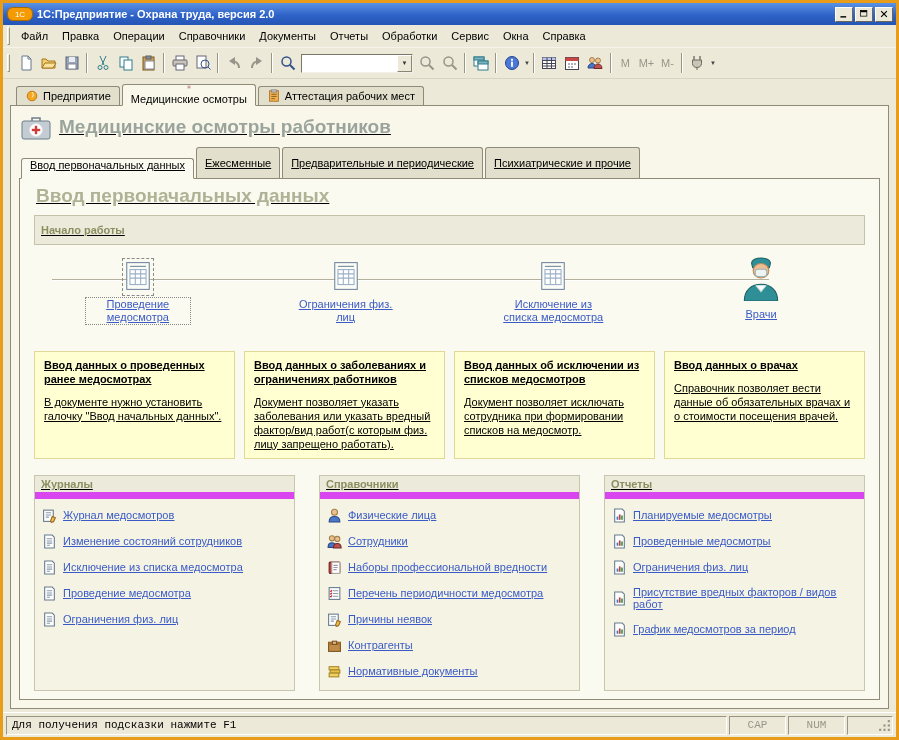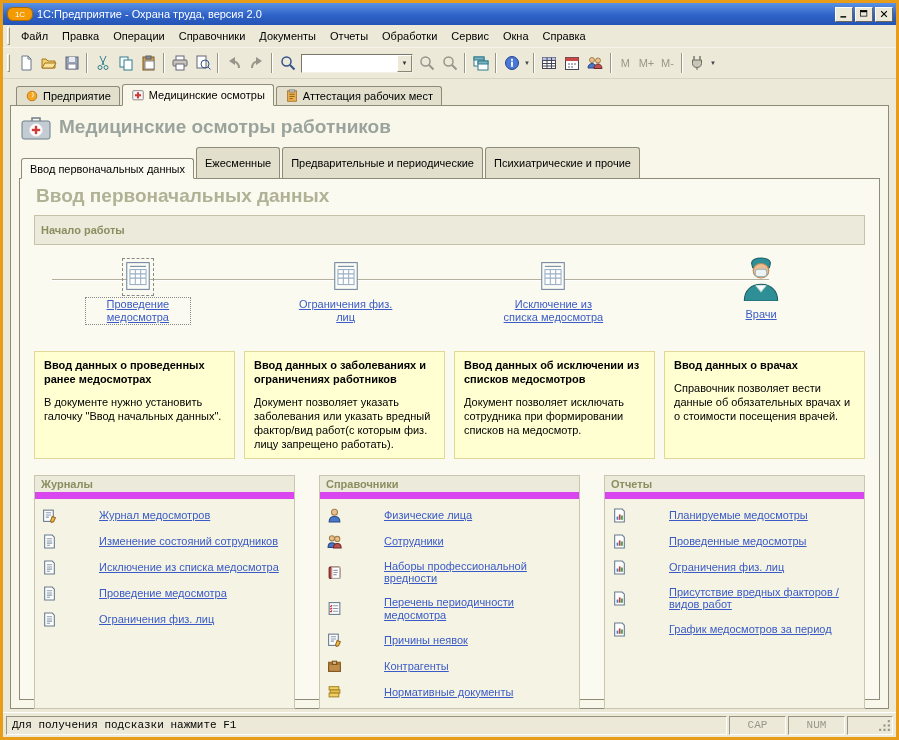--- a/index.html
+++ b/index.html
@@ -6,21 +6,21 @@
   html,body { width:899px; height:740px; overflow:hidden; }
   body { font-family:"Liberation Sans","DejaVu Sans",sans-serif; font-size:11px; color:#000; background:#888; }
 
   .window { width:899px; height:740px; display:flex; flex-direction:column; border:3px solid #e89c17; background:#ece9d8; }
 
   
   .titlebar { height:22px; flex:0 0 22px; display:flex; align-items:center; padding:0 3px 0 4px; gap:4px;
               background:linear-gradient(180deg,#5a92e4 0%,#2f63c8 55%,#2454b4 100%); }
   .app-icon { width:26px; height:14px; background:#f59a00; border:1px solid #a86a00; border-radius:6px;
               color:#fff; font-weight:normal; font-size:8px; display:flex; align-items:center; justify-content:center; }
-  .title-text { color:#fff; font-weight:normal; font-size:11px; flex:1; white-space:nowrap; overflow:hidden; }
+  .title-text { color:#fff; font-weight:bold; font-size:11px; flex:1; white-space:nowrap; overflow:hidden; }
   .win-btns { display:flex; gap:2px; }
   .wbtn { width:18px; height:15px; background:#ece9d8; border:1px solid; border-color:#fff #6a675a #6a675a #fff;
           display:flex; align-items:center; justify-content:center; padding:0; cursor:pointer; }
   .wbtn svg { width:10px; height:10px; }
 
   
   .menubar { height:23px; flex:0 0 23px; display:flex; align-items:center; background:#ece9d8; border-bottom:1px solid #f6f4ea; padding:1px 2px; }
   .menu-item { padding:3px 7px; cursor:default; white-space:nowrap; }
   .grip { width:3px; height:18px; margin:0 4px 0 2px; background:#ece9d8;
           border:1px solid; border-color:#fff #9a9684 #9a9684 #fff; }
@@ -39,24 +39,24 @@
   .mem { width:21px; height:20px; display:flex; align-items:center; justify-content:center; color:#9a968a; font-size:11px;
          background:transparent; border:1px solid transparent; cursor:pointer; }
   .dd-arrow { font-size:6px; color:#444; margin-left:1px; align-self:center; }
 
   
   .workspace { flex:1; display:flex; flex-direction:column; background:#ece9d8; padding:5px 7px 3px 7px; min-height:0; }
 
   .tabs { display:flex; align-items:flex-end; padding-left:6px; position:relative; z-index:2; }
   .tab { height:19px; display:flex; align-items:center; gap:4px; padding:0 8px; margin-right:2px; white-space:nowrap;
          background:#e2dfcc; border:1px solid #8e8c78; border-bottom:none; border-radius:3px 3px 0 0; cursor:pointer; }
-  .tab.active { height:22px; background:#f9f7ea; margin-bottom:-1px; border-bottom:1px solid #f9f7ea; }
+  .tab.active { height:22px; background:#f9f7ea; margin-bottom:-1px; border-bottom:1px solid #f9f7ea;flex-direction:column; }
   .tab svg { width:14px; height:14px; }
 
-  .main-panel { flex:1; display:flex; flex-direction:column; background:#f9f7ea; border:1px solid #8e8c78; padding:4px 8px 8px 8px; min-height:0; }
+  .main-panel { flex:1; display:flex; flex-direction:column; background:#f9f7ea; border:1px solid #8e8c78; padding:4px 8px 8px 8px; min-height:0;text-decoration:underline; }
 
   .page-header { display:flex; align-items:center; gap:8px; padding:3px 2px 6px 2px; }
   .page-header svg { width:30px; height:28px; }
   .page-title { font-size:19px; font-weight:bold; color:#9aa49c; }
 
   .sub-tabs { padding-left:2px; }
   .sub-tabs .tab { height:31px; font-size:11px; }
   .sub-tabs .tab.active { height:21px; background:#fbfaf0; border-bottom:1px solid #fbfaf0; }
 
   .sub-panel { flex:1; display:flex; flex-direction:column; background:#fbfaf0; border:1px solid #8e8c78; padding:4px 14px 8px 14px; min-height:0; }
@@ -86,21 +86,21 @@
   .card h3 { font-size:11px; font-weight:bold; margin-bottom:8px; line-height:1.25; }
   .card p { font-size:11px; line-height:1.28; }
 
   
   .columns { display:grid; grid-template-columns:1fr 1fr 1fr; gap:24px; margin-top:16px; flex:1; min-height:0; }
   .col { background:#f5f3e3; border:1px solid #c9c5ae; display:flex; flex-direction:column; }
   .col-header { background:#eceadb; border-bottom:7px solid #d946ef; color:#8b8e60; font-weight:bold; padding:2px 6px; }
   .col-list { padding:9px 7px; display:flex; flex-direction:column; gap:11px; }
   .link-row { display:flex; align-items:center; gap:6px; }
   .link-row svg { width:15px; height:15px; flex:0 0 15px; }
-  .link { color:#3a5bc7; text-decoration:underline; cursor:pointer; line-height:1.15;margin-left:36px; }
+  .link { color:#3a5bc7; text-decoration:underline; cursor:pointer; line-height:1.15; }
 
   
   .statusbar { height:25px; flex:0 0 25px; background:#ece9d8; display:flex; align-items:center; gap:2px; padding:2px 3px; border-top:1px solid #fff; }
   .sunken { border:1px solid; border-color:#9a9684 #fff #fff #9a9684;font-family:Liberation Mono, monospace; }
   .sb-text { flex:1; height:19px; display:flex; align-items:center; padding:0 5px; }
   .sb-cell { width:57px; height:19px; display:flex; align-items:center; justify-content:center; color:#9a968a; }
   .sb-end { width:46px; justify-content:flex-end; padding-right:1px; }
   .sb-end svg { width:13px; height:13px; }
 </style>
 </head>

